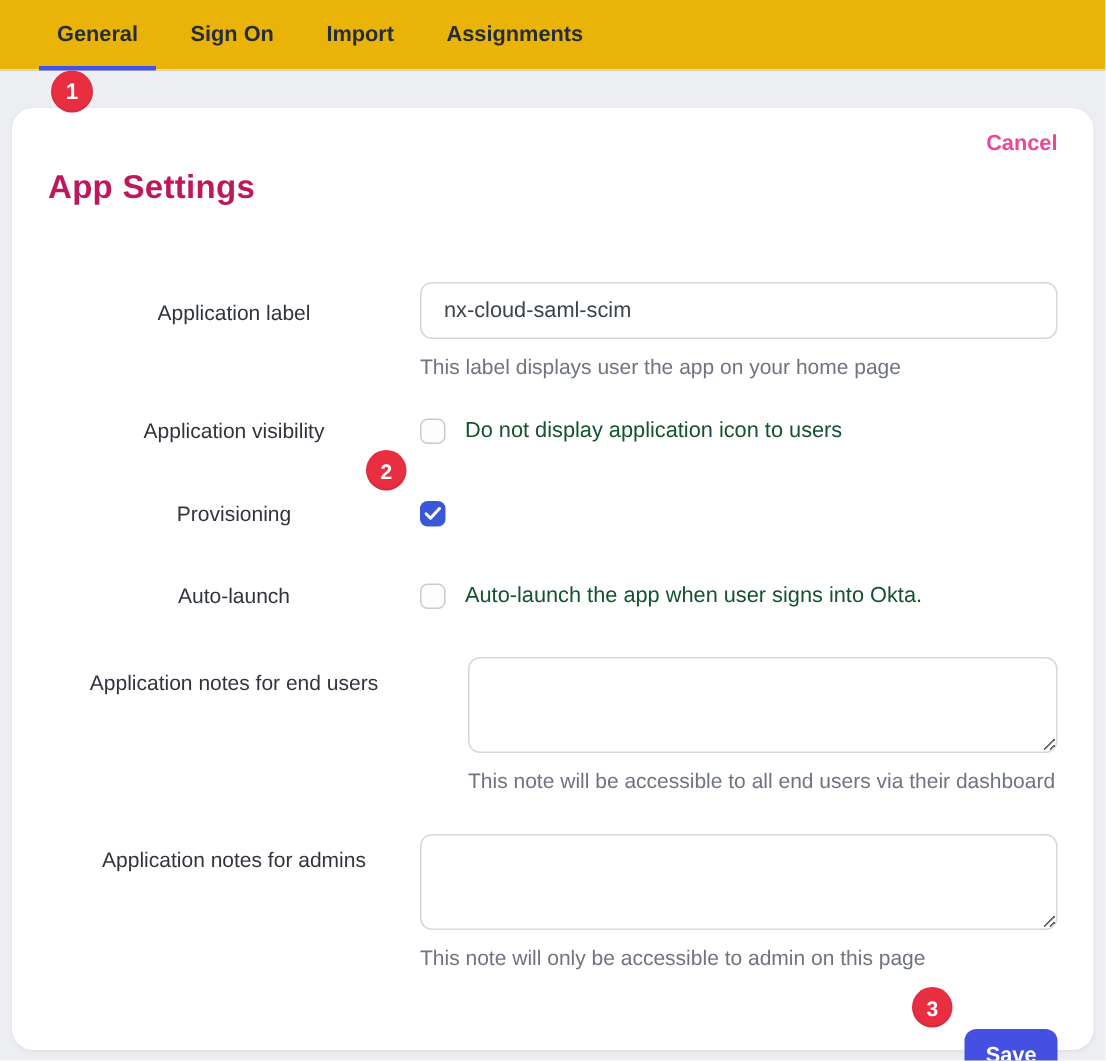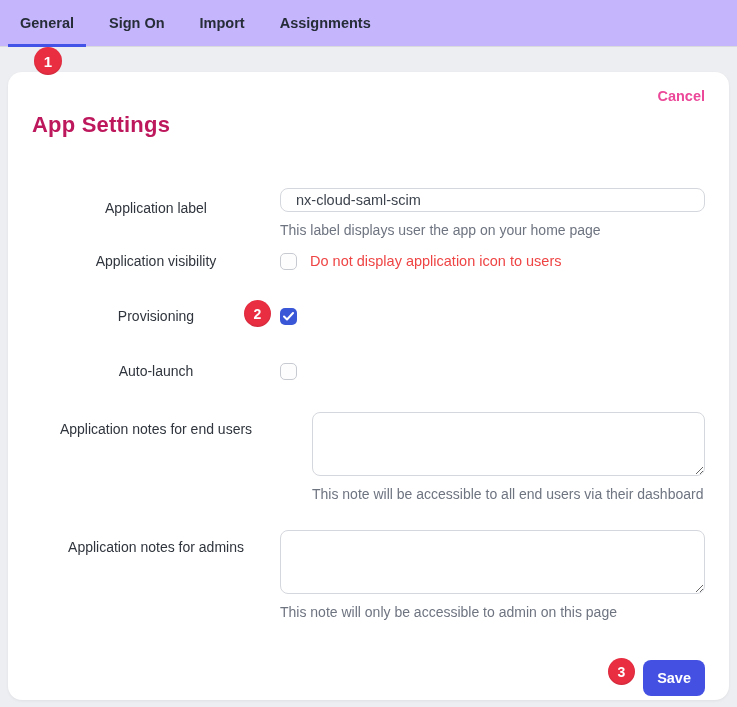--- a/index.html
+++ b/index.html
@@ -10,25 +10,25 @@
     overflow: hidden;
     background: #edeef1;
     font-family: "Liberation Sans", sans-serif;
     color: #2b313b;
   }
 
   
   .tabbar {
     position: absolute; top: 0; left: 0; right: 0;
     height: 47px;
-    background: #c4b5fd;
+    background: #eab308;
     border-bottom: 1px solid #d9dade;
     display: flex;
     align-items: center;
-    padding-left: 20px;
+    padding-left: 38px;
     gap: 35px;
   }
   .tab {
     position: relative;
     height: 100%;
     display: flex; align-items: center;
     font-size: 14.5px;
     font-weight: 700;
     color: #272d38;
     cursor: pointer;
@@ -94,30 +94,30 @@
     flex: 0 0 248px;
     font-size: 14px;
     color: #30353d;
     line-height: 18px;
     text-align: center;
   }
   .row-control { flex: 1 1 auto; min-width: 0; }
 
   .row-input    { margin-top: 36px; }
   .row-input .row-label { padding-top: 11px; }
-  .row-check-1  { margin-top: 14px; }
+  .row-check-1  { margin-top: 26px; }
   .row-check-2  { margin-top: 37px; }
   .row-check-3  { margin-top: 37px; }
   .row-notes-1  { margin-top: 32px; gap: 32px; }
   .row-notes-2  { margin-top: 28px; }
   .row-notes-1 .row-label, .row-notes-2 .row-label { padding-top: 8px; }
 
   .text-input {
     width: 100%;
-    height: 24px;
+    height: 38px;
     border: 1px solid #d4d7dd;
     border-radius: 8px;
     padding: 0 15px;
     font-family: "Liberation Sans", sans-serif;
     font-size: 14.5px;
     color: #3d434d;
     background: #ffffff;
     outline: none;
   }
   .helper {
@@ -143,21 +143,21 @@
     display: flex; align-items: center; justify-content: center;
   }
   .checkbox.checked {
     border: none;
     background: #3a57d7;
   }
   .checkbox svg { display: block; }
   .check-label {
     font-size: 14.5px;
     line-height: 18px;
-    color: #ef4444;
+    color: #14532d;
   }
 
   .notes-textarea {
     display: block;
     width: 100%;
     height: 64px;
     border: 1px solid #d4d7dd;
     border-radius: 8px;
     padding: 8px 12px;
     font-family: "Liberation Sans", sans-serif;
@@ -236,20 +236,21 @@
         </span>
       </div>
     </div>
   </div>
 
   <div class="form-row row-check-3">
     <div class="row-label">Auto-launch</div>
     <div class="row-control">
       <div class="check-wrap">
         <span class="checkbox"></span>
+        <span class="check-label">Auto-launch the app when user signs into Okta.</span>
       </div>
     </div>
   </div>
 
   <div class="form-row row-notes-1">
     <div class="row-label">Application notes for end users</div>
     <div class="row-control">
       <textarea class="notes-textarea" style=""></textarea>
       <div class="helper">This note will be accessible to all end users via their dashboard</div>
     </div>

